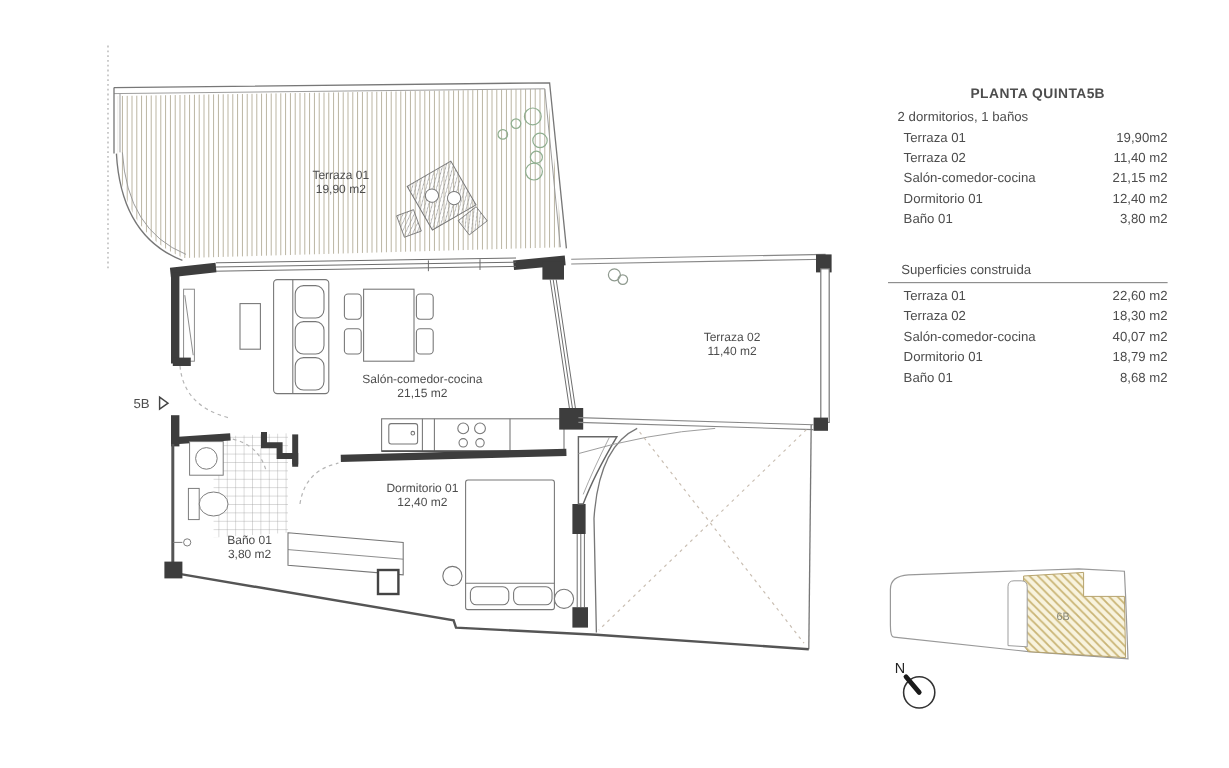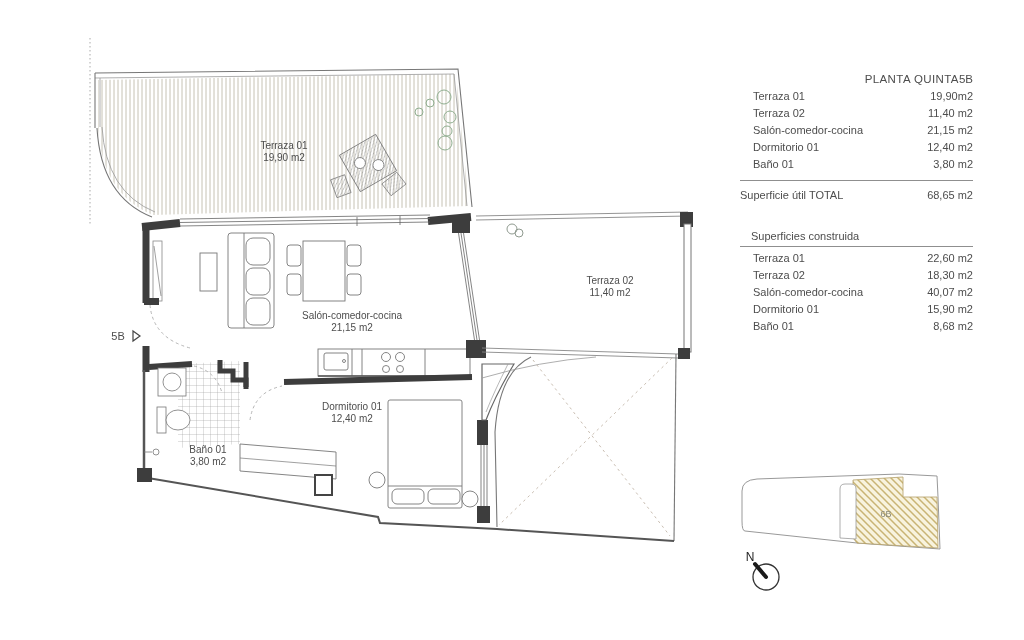--- a/index.html
+++ b/index.html
@@ -2,21 +2,21 @@
 <html><head>
 <meta charset="utf-8">
 <style>
   html,body{margin:0;padding:0;background:#fff;}
   body{width:1024px;height:640px;position:relative;overflow:hidden;
        font-family:"Liberation Sans",sans-serif;color:#4a4a4a;}
   svg{position:absolute;left:0;top:0;}
   svg text{font-family:"Liberation Sans",sans-serif;fill:#4d4d4d;}
   .room-label{font-size:10px;}
   .panel{position:absolute;left:740px;top:73px;width:233px;font-size:11px;color:#4d4d4d;}
-  .hdr{display:flex;justify-content:flex-end;align-items:baseline;}
+  .hdr{display:flex;justify-content:center;align-items:baseline;font-weight:bold;}
   .hdr .t{padding-left:16px;font-size:11.5px;letter-spacing:.4px;}
   .hdr .u{font-size:11.5px;}
   .sub{padding-left:8px;margin-top:7px;}
   .sect{margin-top:13px;padding-left:11px;padding-bottom:4px;border-bottom:1px solid #8f8f8f;}
   .rows{margin-top:3px;}
   .row{display:flex;justify-content:space-between;line-height:17px;}
   .row .l{padding-left:13px;}
   .total{display:flex;justify-content:space-between;border-top:1px solid #8f8f8f;
          margin-top:7px;padding-top:7px;line-height:15px;}
   .gap{height:14px;}
@@ -211,20 +211,21 @@
     <circle cx="766" cy="577" r="13" fill="#fff" stroke="#333" stroke-width="1.3"></circle>
     <path d="M766,577 L755,564" stroke="#1a1a1a" stroke-width="4" stroke-linecap="round"></path>
   </g>
 </svg>
 
 <div class="panel">
   <div class="hdr">
     <span class="t">PLANTA QUINTA</span>
     <span class="u">5B</span>
   </div>
+  <div class="sub">2 dormitorios, 1 baños</div>
 
   <div class="rows">
     <div class="row">
         <span class="l">Terraza 01</span>
         <span class="v">19,90m2</span>
       </div>
     <div class="row">
         <span class="l">Terraza 02</span>
         <span class="v">11,40 m2</span>
       </div>
@@ -234,43 +235,39 @@
       </div>
     <div class="row">
         <span class="l">Dormitorio 01</span>
         <span class="v">12,40 m2</span>
       </div>
     <div class="row">
         <span class="l">Baño 01</span>
         <span class="v">3,80 m2</span>
       </div>
   </div>
-  <div class="total">
-    <span>Superficie útil TOTAL</span>
-    <span>68,65 m2</span>
-  </div>
 
   <div class="gap"></div>
 
   <div class="sect">Superficies construida</div>
   <div class="rows">
     <div class="row">
         <span class="l">Terraza 01</span>
         <span class="v">22,60 m2</span>
       </div>
     <div class="row">
         <span class="l">Terraza 02</span>
         <span class="v">18,30 m2</span>
       </div>
     <div class="row">
         <span class="l">Salón-comedor-cocina</span>
         <span class="v">40,07 m2</span>
       </div>
     <div class="row">
         <span class="l">Dormitorio 01</span>
-        <span class="v">15,90 m2</span>
+        <span class="v">18,79 m2</span>
       </div>
     <div class="row">
         <span class="l">Baño 01</span>
         <span class="v">8,68 m2</span>
       </div>
   </div>
 </div>
 
 </body></html>

